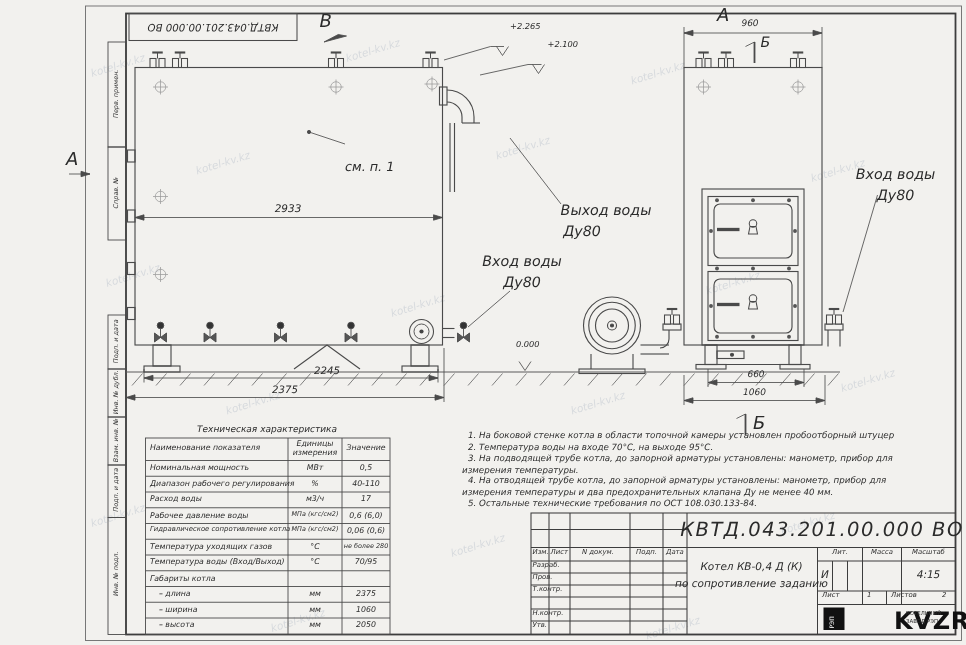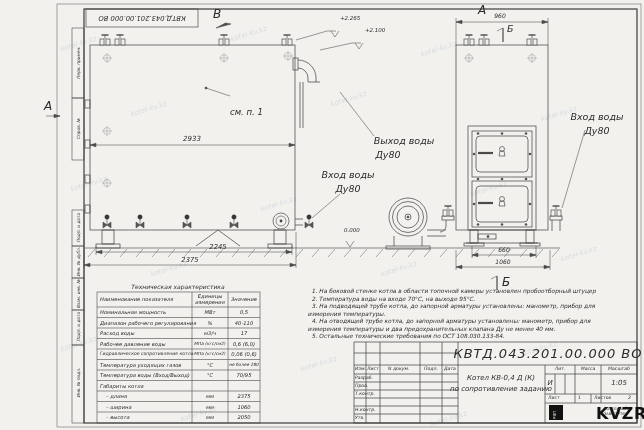--- a/index.html
+++ b/index.html
@@ -411,21 +411,21 @@
     <div class="t" style="left:355px;top:407.5px;font-size:4.6px;">Н.контр.</div>
     <div class="t" style="left:355px;top:415.5px;font-size:4.6px;">Утв.</div>
 
     <div class="t c" style="left:501px;top:375px;font-size:7px;">Котел КВ-0,4 Д (К)</div>
     <div class="t c" style="left:501px;top:386px;font-size:7px;">по сопротивление заданию</div>
 
     <div class="t c" style="left:560px;top:367px;font-size:4.6px;">Лит.</div>
     <div class="t c" style="left:588px;top:367px;font-size:4.6px;">Масса</div>
     <div class="t c" style="left:619px;top:367px;font-size:4.6px;">Масштаб</div>
     <div class="t c" style="left:550px;top:380px;font-size:7px;">И</div>
-    <div class="t c" style="left:619px;top:380px;font-size:7px;">1:05</div>
+    <div class="t c" style="left:619px;top:380px;font-size:7px;">4:15</div>
 
     <div class="t" style="left:548px;top:396px;font-size:4.6px;">Лист</div>
     <div class="t" style="left:578px;top:396px;font-size:4.6px;">1</div>
     <div class="t" style="left:594px;top:396px;font-size:4.6px;">Листов</div>
     <div class="t" style="left:628px;top:396px;font-size:4.6px;">2</div>
 
     <div class="abs" style="left:549px;top:405px;width:14px;height:15px;background:#111;">
       <span class="t" style="left:1px;top:4.5px;font-size:4px;color:#fff;transform:rotate(-90deg);transform-origin:6px 3px;font-style:normal;">РЭП</span>
     </div>
     <div class="t" style="left:596px;top:406px;font-size:16px;font-weight:bold;font-style:normal;color:#111;letter-spacing:0.5px;">KVZR</div>

